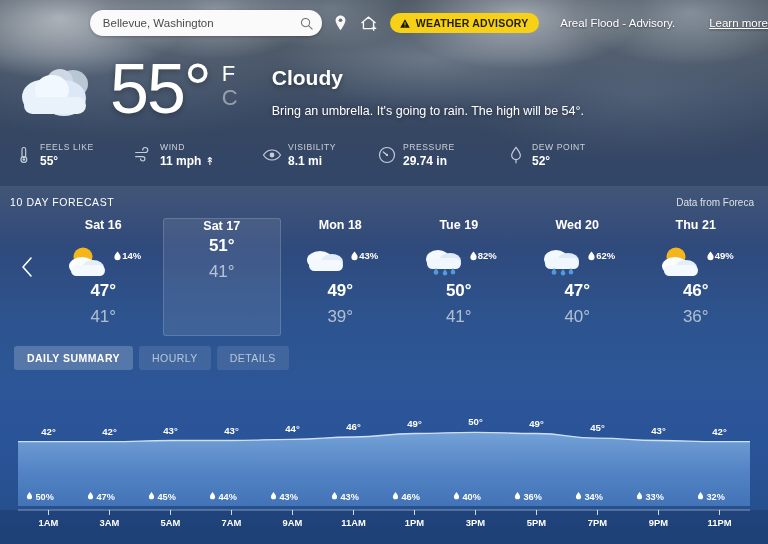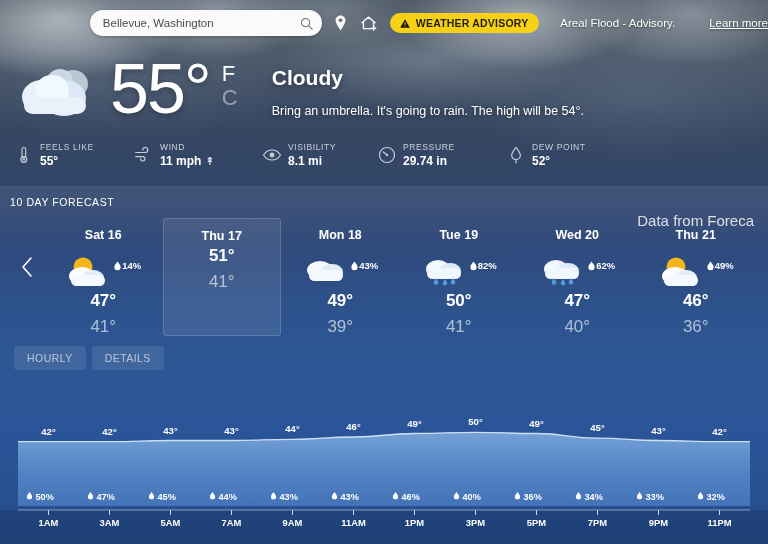--- a/index.html
+++ b/index.html
@@ -131,42 +131,42 @@
     font-size: 12px; font-weight: bold; color: #fff; margin-top: 2px;
     display: flex; align-items: center; gap: 4px;
   }
 
   
   .fc-head {
     position: absolute; left: 10px; top: 196px; font-size: 10.5px;
     letter-spacing: .6px; color: #fff; z-index: 10;
   }
   .fc-source {
-    position: absolute; right: 14px; top: 212px; font-size: 15px;
+    position: absolute; right: 14px; top: 197px; font-size: 10px;
     color: rgba(255,255,255,.82); z-index: 10;
   }
   .prev-arrow {
     position: absolute; left: 20px; top: 255px; width: 16px; height: 24px;
     cursor: pointer; z-index: 12;
   }
   .fc-row {
     position: absolute; left: 44px; top: 218px; width: 712px; height: 118px;
     display: flex; z-index: 10;
   }
   .fc-card {
     width: 118.5px; height: 118px; position: relative;
     display: flex; flex-direction: column; align-items: center;
     cursor: pointer;
   }
   .fc-card.sel {
     background: rgba(255,255,255,0.085);
     border: 1px solid rgba(255,255,255,0.16);
     border-radius: 3px;
   }
-  .fc-day { font-size: 12.5px; font-weight: bold; color: #fff; margin-top: 10px; }
+  .fc-day { font-size: 12.5px; font-weight: bold; color: #fff; }
   .fc-iconrow {
     display: flex; align-items: flex-start; justify-content: center;
     margin-top: 12px; width: 100%;
   }
   .fc-precip {
     font-size: 9.5px; font-weight: bold; color: #fff; margin-top: 6px; margin-left: 1px;
     display: flex; align-items: center; gap: 1px;
   }
   .fc-hi { font-size: 17px; font-weight: bold; color: #fff; margin-top: 3px; }
   .fc-lo { font-size: 17px; color: rgba(255,255,255,.62); margin-top: 6px; }
@@ -362,21 +362,21 @@
             <path d="M3.5 0.4C5.3 2.8 6.6 4.3 6.6 6A3.1 3.1 0 0 1 3.5 9.2 3.1 3.1 0 0 1 .4 6c0-1.7 1.3-3.2 3.1-5.6z" fill="#fff"></path>
           </svg>
           <span>14%</span>
         </div>
       </div>
       <div class="fc-hi">47°</div>
       <div class="fc-lo">41°</div>
     </div>
 
     <div class="fc-card sel">
-      <div class="fc-day">Thu 17</div>
+      <div class="fc-day">Sat 17</div>
       <div class="fc-hi">51°</div>
       <div class="fc-lo">41°</div>
     </div>
 
     <div class="fc-card">
       <div class="fc-day">Mon 18</div>
       <div class="fc-iconrow">
         <svg width="48" height="34" viewBox="0 0 48 34">
           <ellipse cx="18" cy="16" rx="13" ry="9" fill="#f6fafe"></ellipse>
           <ellipse cx="30" cy="18" rx="11" ry="8" fill="#e2ecf8"></ellipse>
@@ -452,20 +452,21 @@
           </svg>
           <span>49%</span>
         </div>
       </div>
       <div class="fc-hi">46°</div>
       <div class="fc-lo">36°</div>
     </div>
   </div>
 
   <div class="tabs">
+    <div class="tab active">DAILY SUMMARY</div>
     <div class="tab">HOURLY</div>
     <div class="tab">DETAILS</div>
   </div>
 
   <div class="chart">
     <svg id="chart-svg" width="768" height="162" viewBox="0 0 768 162">
       <defs>
         <linearGradient id="areaGrad" x1="0" y1="0" x2="0" y2="1">
           <stop offset="0%" stop-color="#7aa8dc" stop-opacity="0.92"></stop>
           <stop offset="55%" stop-color="#5d8fd0" stop-opacity="0.80"></stop>

